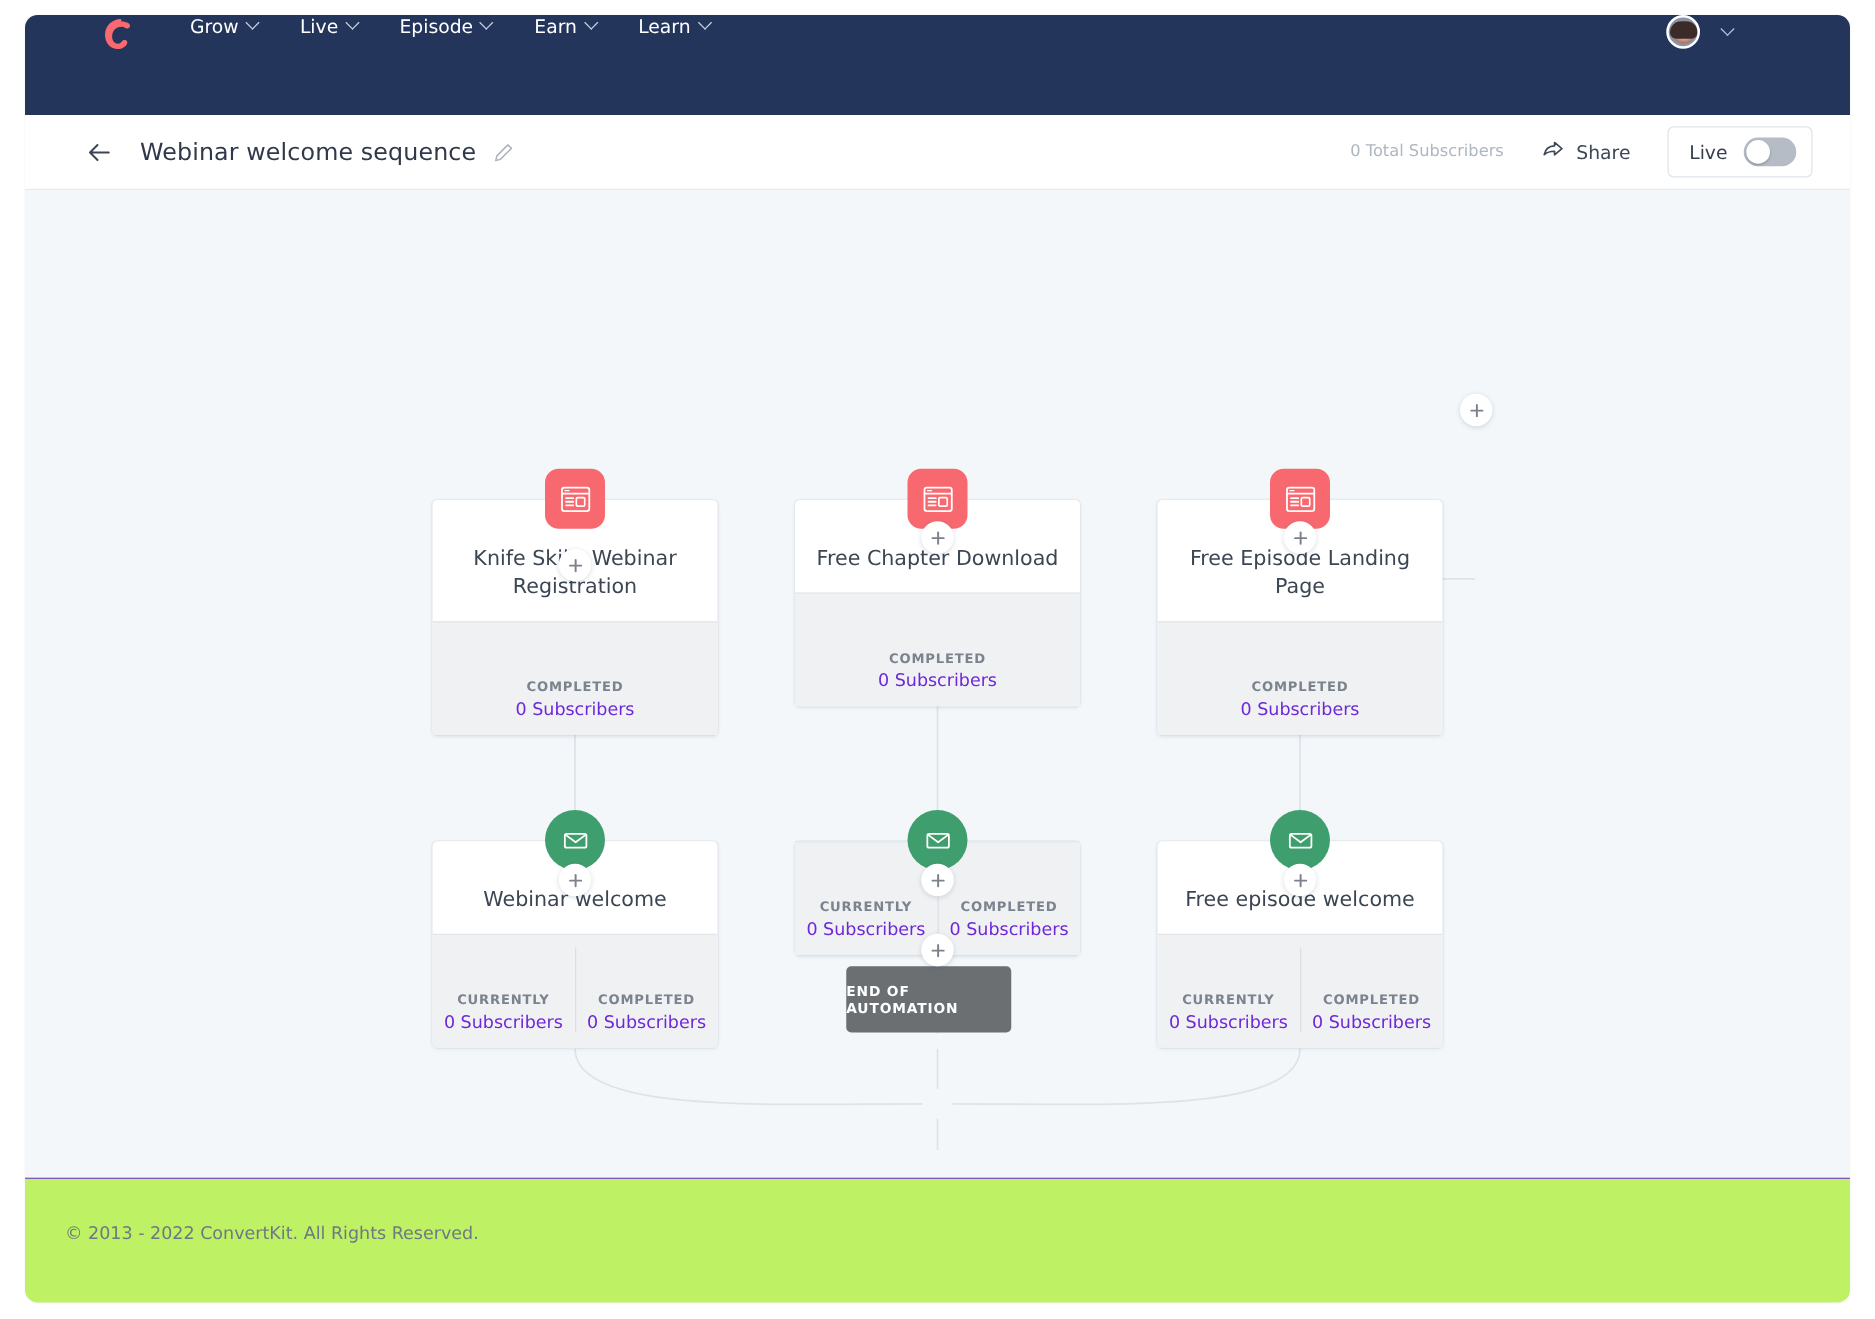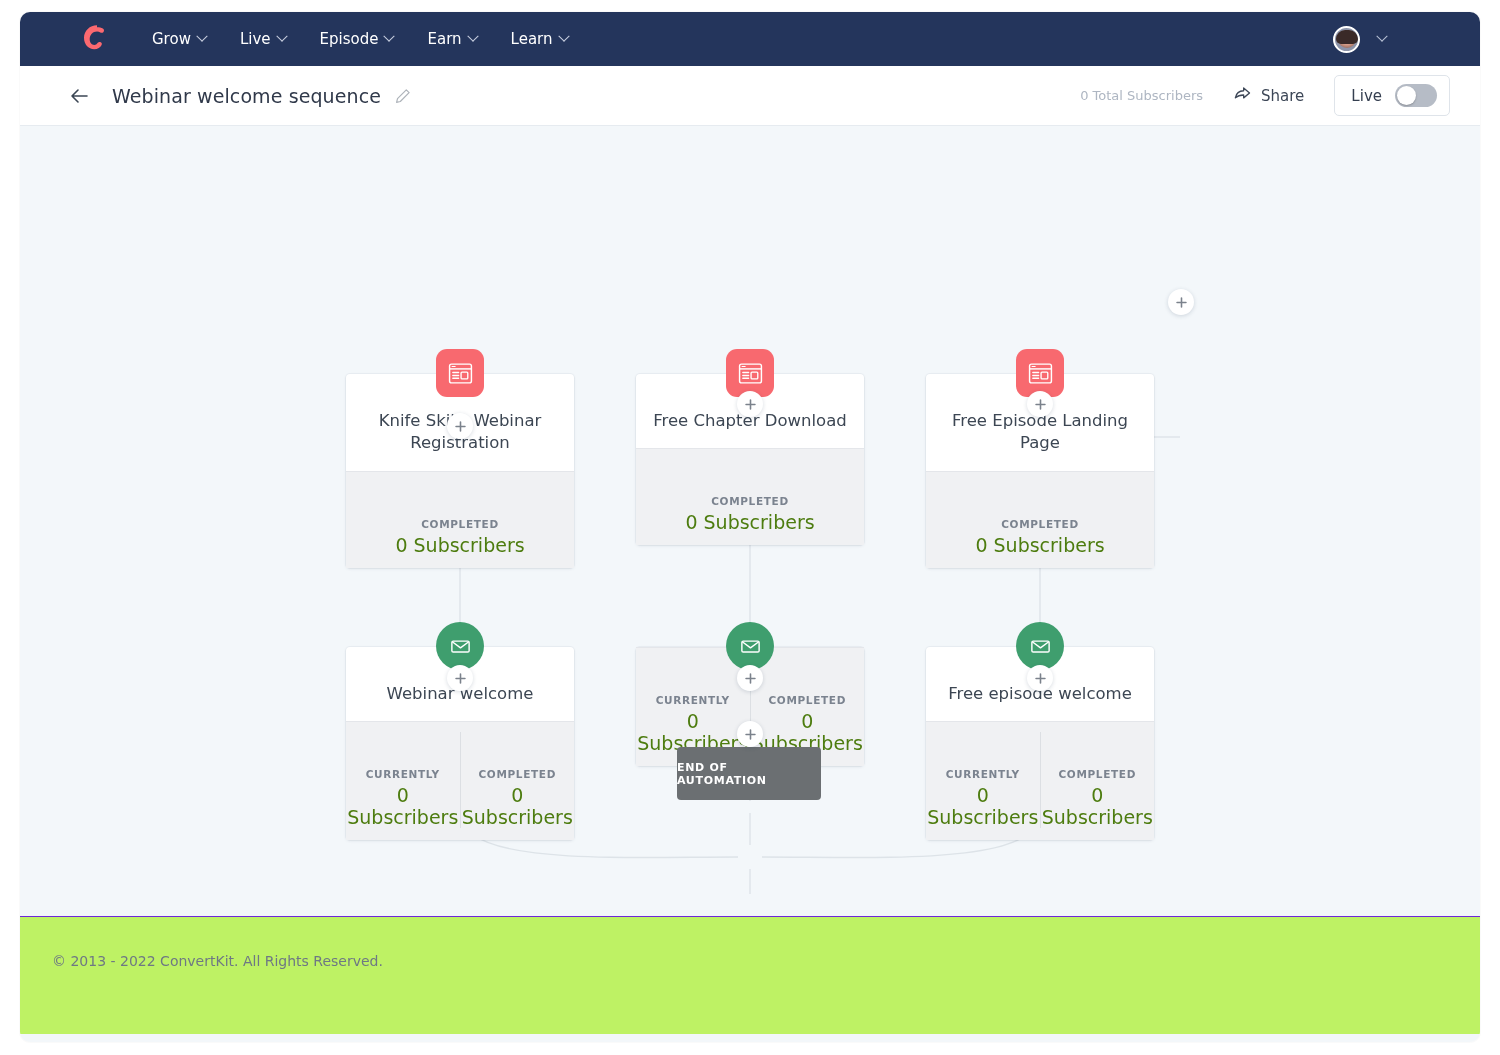--- a/index.html
+++ b/index.html
@@ -17,24 +17,24 @@
     width: 1460px; height: 1030px;
     background: #f3f7fa;
     border-radius: 10px;
     overflow: hidden;
     box-shadow: 0 0 0 1px rgba(0,0,0,0.02);
   }
 
   
   .topnav {
     position: relative;
-    height: 54px;
+    height: 80px;
     background: #24355c;
     display: flex;
-    align-items: center;
+    align-items: flex-start;
     padding: 0 24px 0 60px;
   }
   .brand-logo { width: 34px; height: 34px; margin-right: 38px; flex: none; }
   .nav-items { display: flex; align-items: center; gap: 34px; }
   .nav-item {
     color: #ffffff;
     font-size: 15px;
     display: flex;
     align-items: center;
     gap: 7px;
@@ -172,21 +172,21 @@
   .stat + .stat { border-left: 1px solid #dcdfe3; }
   .stat-label {
     font-size: 10.5px;
     letter-spacing: .65px;
     color: #7b838f;
     font-weight: bold;
     display: block;
     margin-bottom: 4px;
     margin-top: 36px;
   }
-  .stat-value { font-size: 19px; color: #4d7c0f; display: block; }
+  .stat-value { font-size: 14px; color: #6d28d9; display: block; }
 
   .plus {
     position: absolute;
     width: 26px; height: 26px;
     border-radius: 50%;
     background: #ffffff;
     box-shadow: 0 1px 4px rgba(40,60,90,.18);
     display: flex; align-items: center; justify-content: center;
     cursor: pointer;
     z-index: 5;
@@ -469,21 +469,21 @@
       <svg viewBox="0 0 14 14" width="13" height="13" aria-hidden="true">
           <path d="M7 2.2v9.6M2.2 7h9.6" stroke="#7b828c" stroke-width="1.7" stroke-linecap="round"></path>
         </svg>
     </div>
     <div class="plus" style="left:717px; top:595px;">
       <svg viewBox="0 0 14 14" width="13" height="13" aria-hidden="true">
           <path d="M7 2.2v9.6M2.2 7h9.6" stroke="#7b828c" stroke-width="1.7" stroke-linecap="round"></path>
         </svg>
     </div>
 
-    <div class="end-box" style="left:657px; top:621px; width:144px; height:53px;">
+    <div class="end-box" style="left:657px; top:621px; width:132px; height:53px;">
       <span>END OF AUTOMATION</span>
     </div>
   </div>
 
   <div class="footer">
     <span class="footer-text">© 2013 - 2022 ConvertKit. All Rights Reserved.</span>
   </div>
 </div>
 
 </body></html>

